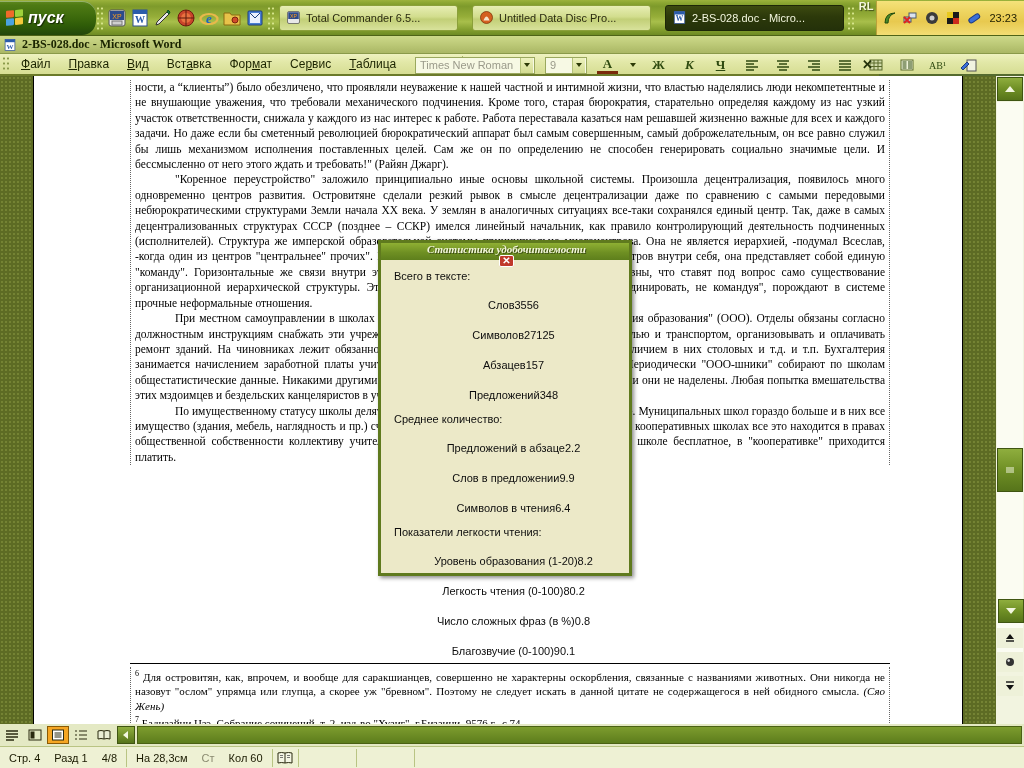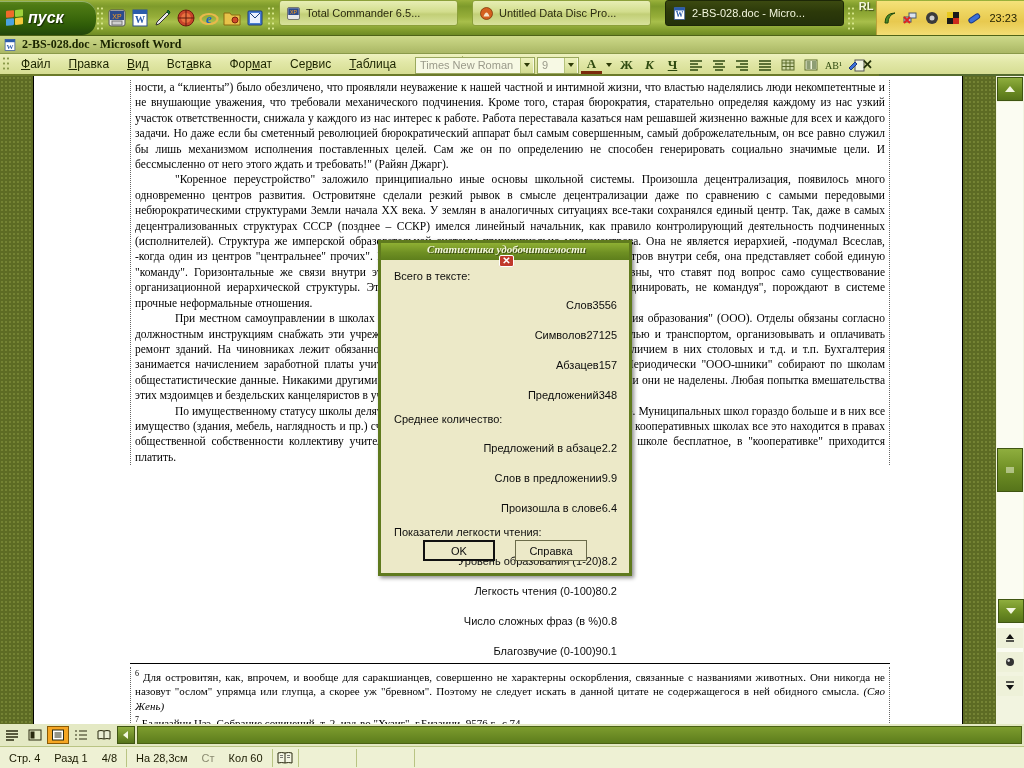--- a/index.html
+++ b/index.html
@@ -54,21 +54,21 @@
     width: 9px; align-self: center; height: 24px;
     background-image: radial-gradient(circle, #d9e88f 1px, transparent 1.2px);
     background-size: 4px 5px;
     opacity: .95;
   }
   #quicklaunch {
     display: flex; align-items: center; gap: 3px; padding: 0 2px;
   }
   .ql-icon { width: 20px; height: 20px; position: relative; flex: none; }
 
-  #tasks { display: flex; align-items: flex-start; gap: 14px; padding: 0 3px; flex: 1; }
+  #tasks { display: flex; align-items: center; gap: 14px; padding: 0 3px; flex: 1; }
   .task-btn {
     height: 26px; flex: 0 1 190px; min-width: 120px;
     display: flex; align-items: center; gap: 5px; padding: 0 6px;
     border-radius: 3px;
     font-size: 11px; color: #2b2b10;
     background: linear-gradient(to bottom, #e7eeb4 0%, #d2dd8d 45%, #c2cf77 55%, #d8e29b 100%);
     border: 1px solid #8ba03a;
     overflow: hidden; white-space: nowrap; text-overflow: ellipsis;
   }
   .task-btn.active {
@@ -106,21 +106,21 @@
     width: 8px; height: 16px; margin: 0 2px;
     background-image: radial-gradient(circle, #8a9a4a 1px, transparent 1.2px);
     background-size: 4px 5px;
   }
   .menu-item { padding: 2px 9px; white-space: nowrap; }
   .menu-item u { text-decoration: underline; }
   .tb-sep { width: 1px; height: 16px; background: #a8b566; margin: 0 4px; }
   .tbtn { width: 22px; height: 18px; display:flex; align-items:center; justify-content:center; }
   #fmtbar {
     position: absolute; left: 415px; top: 55px; width: 609px; height: 20px;
-    display: flex; align-items: center; gap: 2px; font-size: 11px;
+    display: flex; align-items: center; gap: 10px; font-size: 11px;
   }
   .combo {
     height: 17px; border: 1px solid #9aa85e; background: #f7f9e4;
     display: flex; align-items: center; justify-content: space-between;
     padding: 0 1px 0 4px; color: #9a9a8a; font-size: 11px;
   }
   .combo .arrow {
     width: 13px; height: 15px; display:flex; align-items:center; justify-content:center;
     background: linear-gradient(to bottom, #eef2c0, #d2db90);
     border-left: 1px solid #b5c27a;
@@ -250,21 +250,21 @@
   }
   #dialog-close {
     width: 15px; height: 14px; background: #c0392b;
     border: 1px solid #fff; border-radius: 2px;
     color: #fff; font-size: 10px; font-weight: bold;
     display: flex; align-items: center; justify-content: center;
     line-height: 1;
   }
   #dialog-body { padding: 10px 12px 0 13px; font-size: 11px; color: #0d0d0d; }
   .sec-head { margin: 0 0 5px 0; }
-  .stat-row { display: flex; justify-content: flex-end; padding: 1px 0 1px 16px; margin-top: 16px; }
+  .stat-row { display: flex; justify-content: center; padding: 1px 0 1px 16px; margin-top: 16px; }
   .stat-row .val { text-align: right; }
   .gap { height: 11px; }
   #dialog-buttons {
     position: absolute; left: 0; bottom: 12px; width: 100%;
     display: flex; justify-content: center; gap: 20px;
   }
   .dbtn {
     min-width: 72px; height: 21px; font-size: 11px;
     background: #ece9c8; border: 1px solid #6b6b4a;
     display: flex; align-items: center; justify-content: center;
@@ -672,21 +672,21 @@
       <div class="sec-head">Среднее количество:</div>
       <div class="stat-row">
         <span>Предложений в абзаце</span>
         <span class="val">2.2</span>
       </div>
       <div class="stat-row">
         <span>Слов в предложении</span>
         <span class="val">9.9</span>
       </div>
       <div class="stat-row">
-        <span>Произошла в слове</span>
+        <span>Символов в чтения</span>
         <span class="val">6.4</span>
       </div>
 
       <div class="gap"></div>
       <div class="sec-head">Показатели легкости чтения:</div>
       <div class="stat-row">
         <span>Уровень образования (1-20)</span>
         <span class="val">8.2</span>
       </div>
       <div class="stat-row">
@@ -696,19 +696,15 @@
       <div class="stat-row">
         <span>Число сложных фраз (в %)</span>
         <span class="val">0.8</span>
       </div>
       <div class="stat-row">
         <span>Благозвучие (0-100)</span>
         <span class="val">90.1</span>
       </div>
     </div>
 
-    <div id="dialog-buttons">
-      <div class="dbtn default">OK</div>
-      <div class="dbtn">Справка</div>
-    </div>
   </div>
 
 </div>
 
 </body></html>

